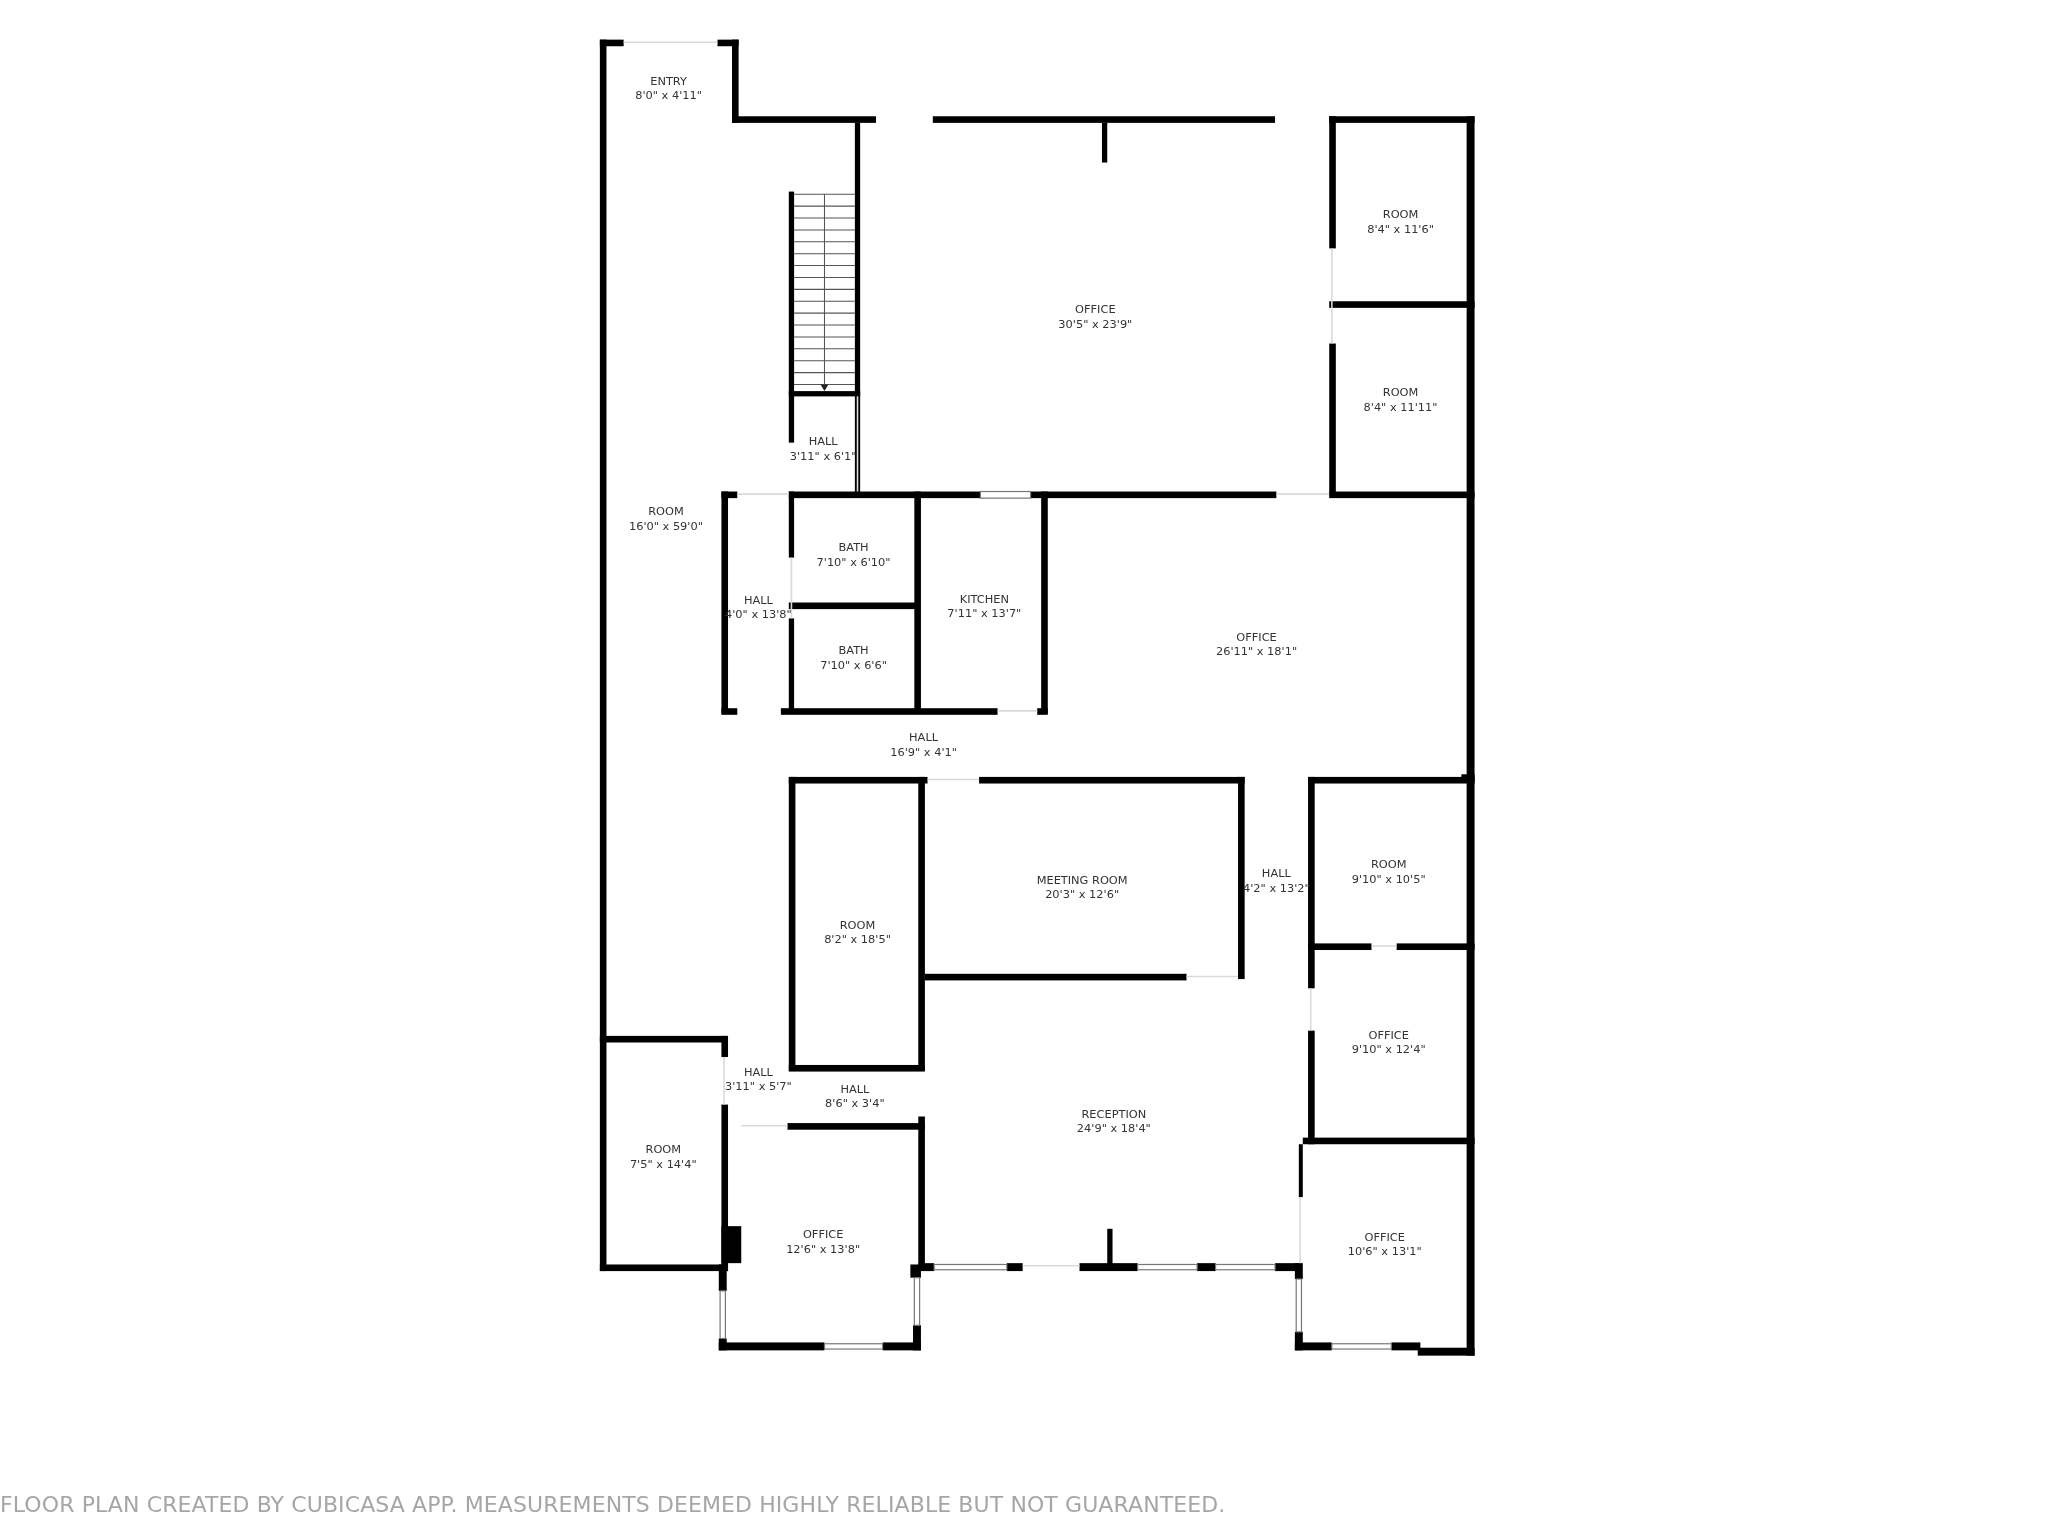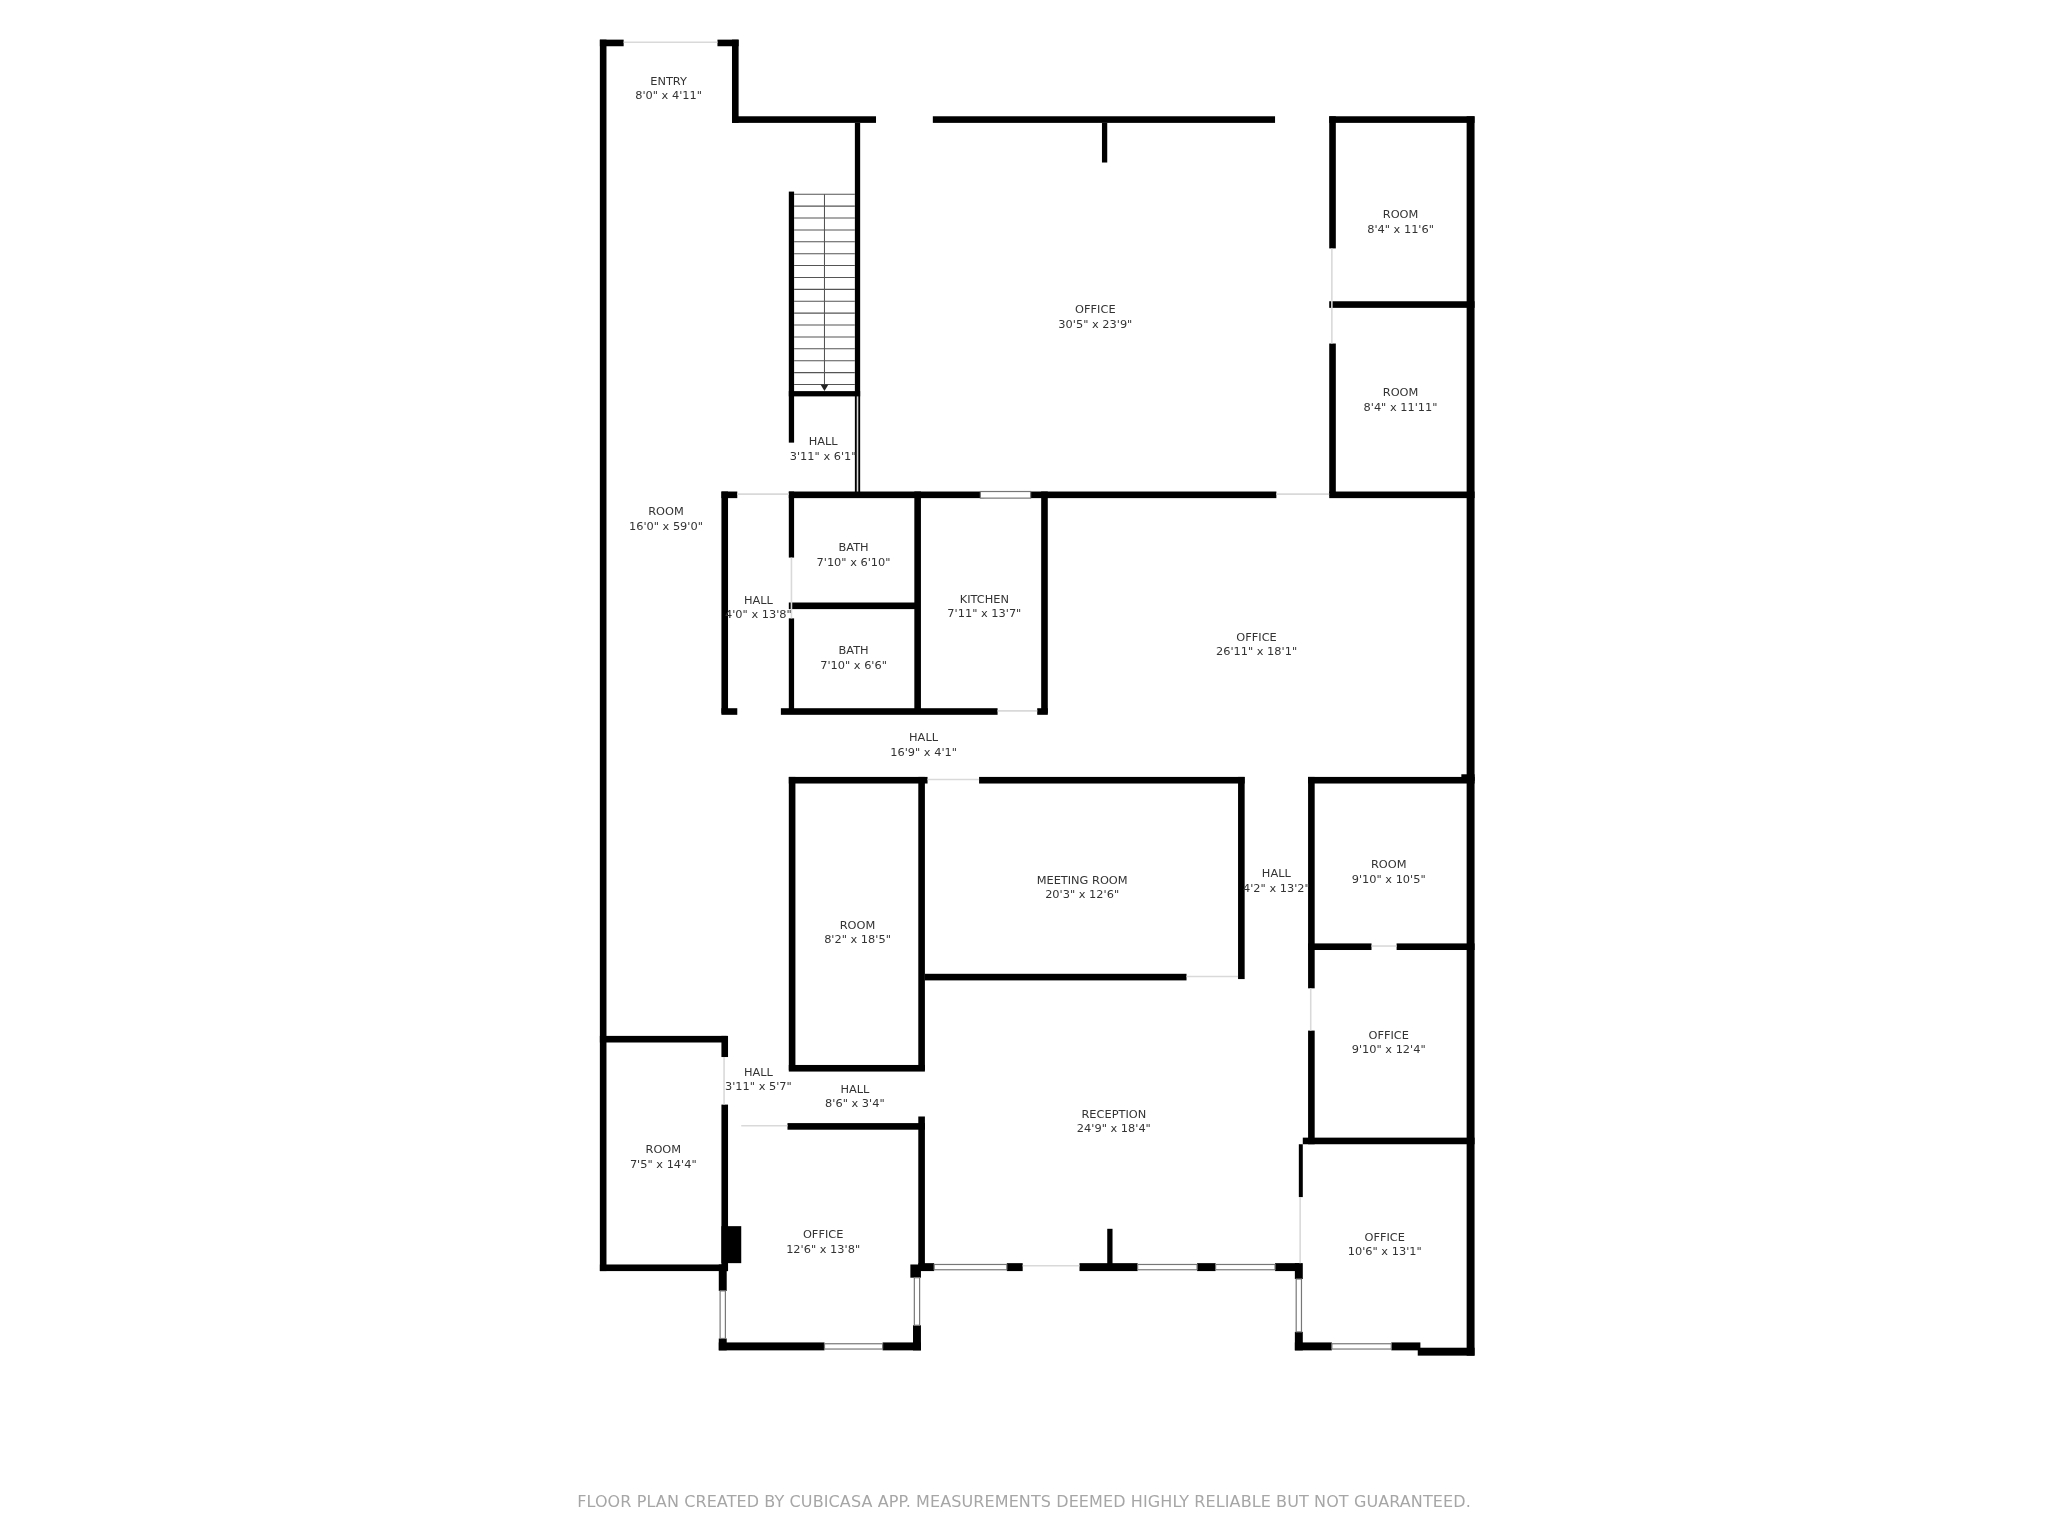--- a/index.html
+++ b/index.html
@@ -3,22 +3,22 @@
 <meta charset="utf-8">
 <style>
   html, body { margin:0; padding:0; background:#ffffff; }
   body { width:2048px; height:1536px; position:relative; overflow:hidden; }
   #plan { position:absolute; left:0; top:0; width:2048px; height:1536px; }
   .wall { fill:#000000; }
   .win { fill:#ffffff; stroke:#777777; stroke-width:0.9; }
   .door { stroke:#d9d9d9; stroke-width:1.2; fill:none; }
   .stair-line { stroke:#555555; stroke-width:0.8; }
   .room-label { font-family:"DejaVu Sans", sans-serif; font-size:8.6px; fill:#333333; text-anchor:middle; }
-  .footer { position:absolute; left:0; width:2048px; top:1492px; text-align:center;
-            font-family:"DejaVu Sans", sans-serif; font-size:16px; color:#a6a6a6; letter-spacing:0.1px; }
+  .footer { position:absolute; left:0; width:2048px; top:1492px; text-align:left;
+            font-family:"DejaVu Sans", sans-serif; font-size:22px; color:#a6a6a6; letter-spacing:0.1px; }
 </style>
 </head>
 <body>
 
 <svg id="plan" viewBox="0 0 1550 1162.5" preserveAspectRatio="none" xmlns="http://www.w3.org/2000/svg">
   <g>
 
     <rect class="wall" x="454" y="30" width="5" height="932"></rect>
 
     <rect class="wall" x="454" y="30" width="18" height="5"></rect>

